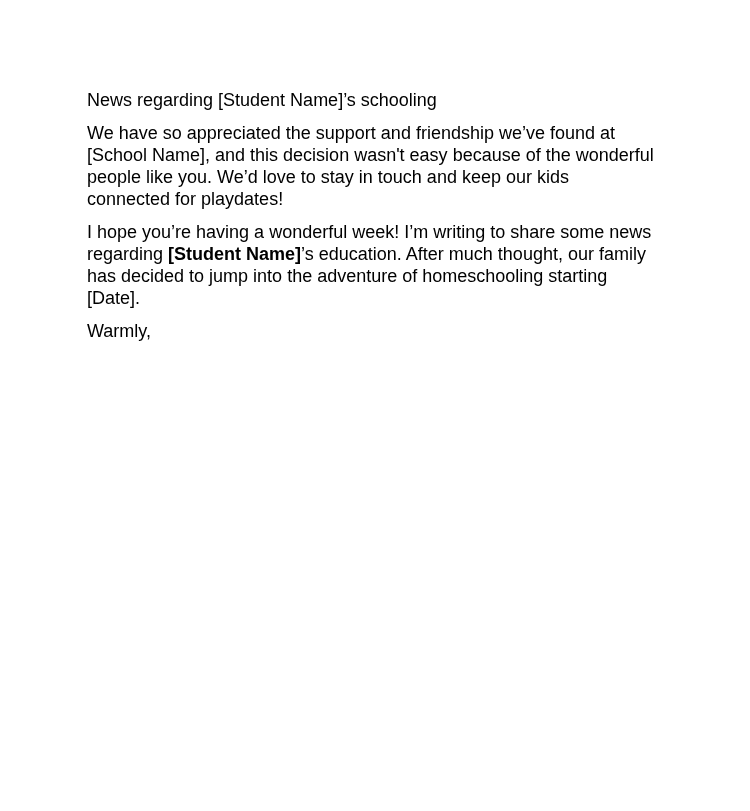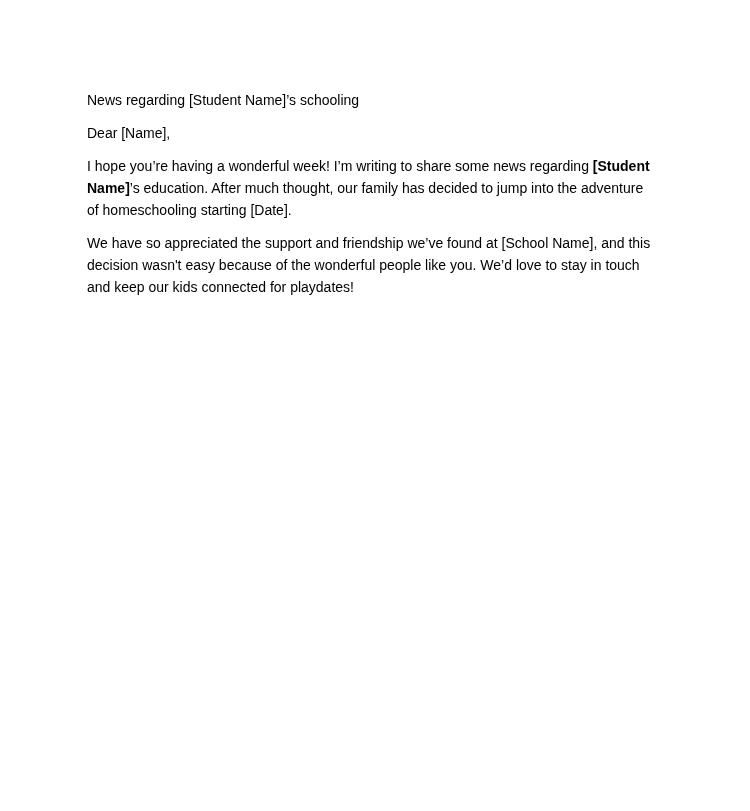--- a/index.html
+++ b/index.html
@@ -13,43 +13,43 @@
     height: 811px;
     background: #ffffff;
     overflow: hidden;
   }
   .letter {
     position: absolute;
     left: 87px;
     top: 89px;
     width: 570px;
     font-family: "Liberation Sans", sans-serif;
-    font-size: 14px;
+    font-size: 18px;
     line-height: 22px;
     color: #000000;
     -webkit-font-smoothing: antialiased;
   }
   .letter p {
     margin: 0 0 11px 0;
   }
   .letter .bold {
     font-weight: bold;
   }
 </style>
 </head>
 <body>
 
 <div class="page">
   <div class="letter">
 
     <p>News regarding [Student Name]’s schooling</p>
 
-    <p>Dear [Name],</p>
+
+    <p>We have so appreciated the support and friendship we’ve found at [School Name], and this decision wasn't easy because of the wonderful people like you. We’d love to stay in touch and keep our kids connected for playdates!</p>
 
     <p><span>I hope you’re having a wonderful week! I’m writing to share some news regarding </span><span class="bold">[Student Name]</span><span>’s education. After much thought, our family has decided to jump into the adventure of homeschooling starting [Date].</span></p>
 
-    <p>We have so appreciated the support and friendship we’ve found at [School Name], and this decision wasn't easy because of the wonderful people like you. We’d love to stay in touch and keep our kids connected for playdates!</p>
 
-
+    <p>Warmly,</p>
 
 
   </div>
 </div>
 
 </body></html>

